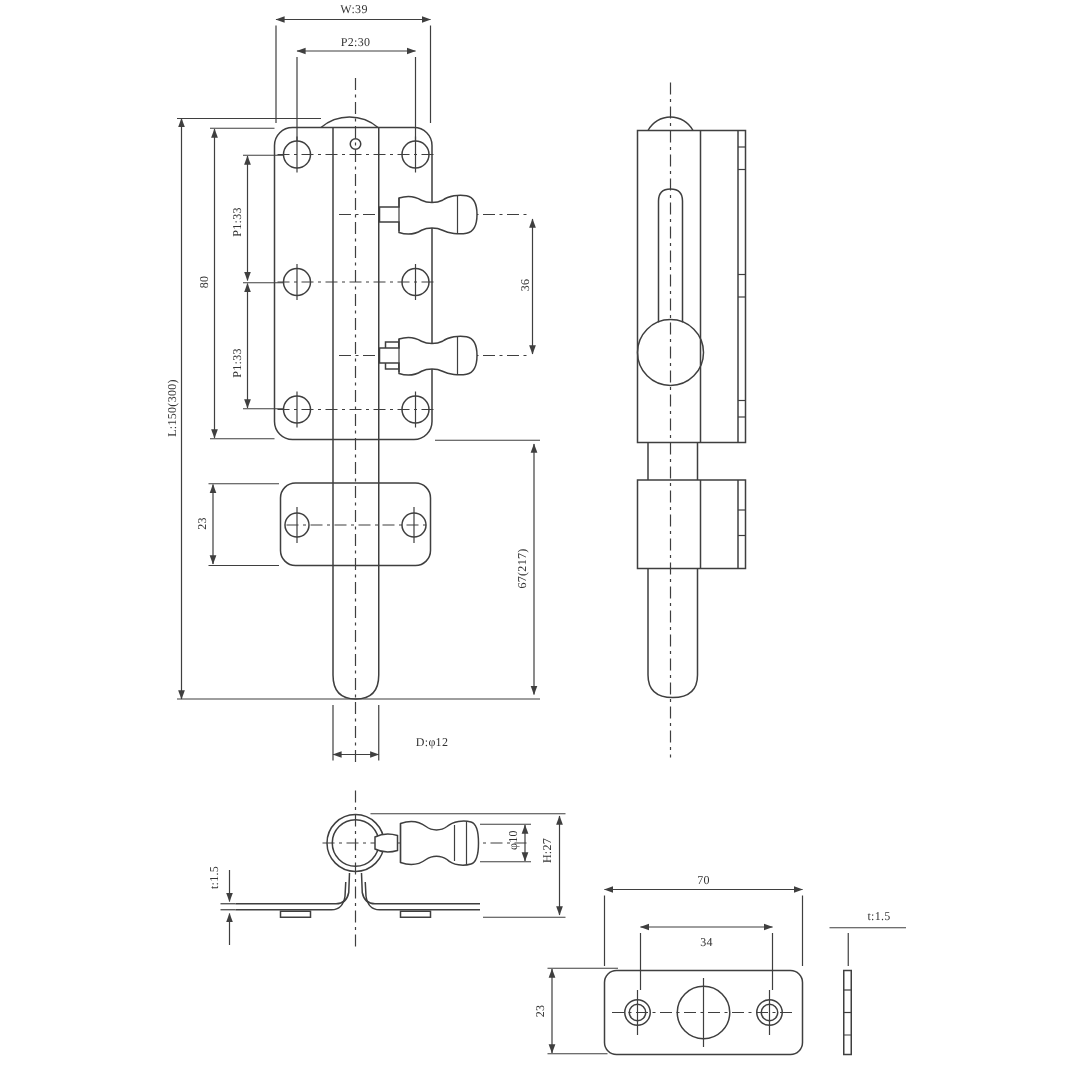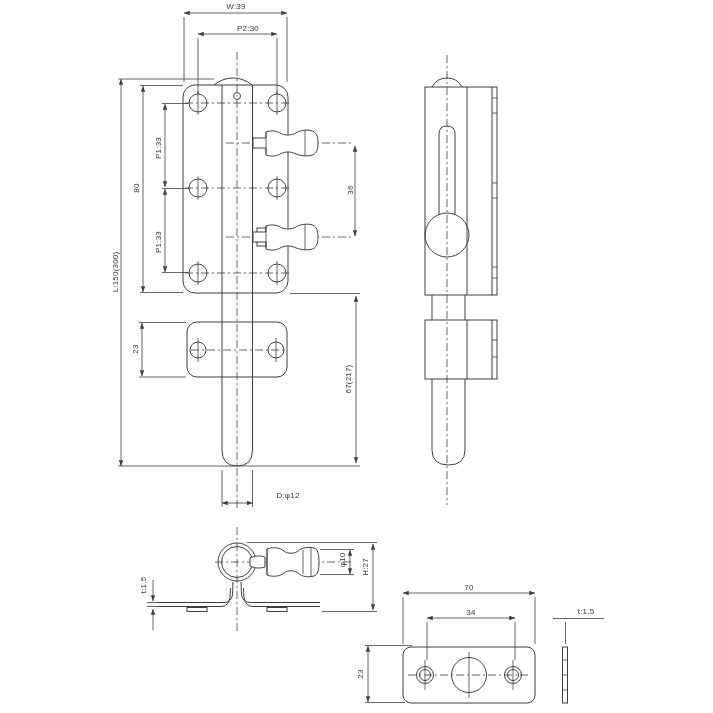--- a/index.html
+++ b/index.html
@@ -1,17 +1,17 @@
 <!DOCTYPE html>
 <html><head>
 <meta charset="utf-8">
 <style>
   html,body{margin:0;padding:0;background:#ffffff;}
   #canvas{position:relative;width:713px;height:713px;background:#ffffff;overflow:hidden;
-          font-family:Liberation Sans, sans-serif;}
+          font-family:Liberation Serif, serif;}
   svg{position:absolute;left:0;top:0;}
   .dim{position:absolute;font-size:8px;line-height:9px;color:#333;white-space:nowrap;
        transform:translate(-50%,-50%);letter-spacing:0.2px;}
   .rot{transform:translate(-50%,-50%) rotate(-90deg);}
 </style>
 </head>
 <body>
 
 <div id="canvas">
 
@@ -234,32 +234,32 @@
     <path d="M368,646 V702" marker-start="url(#ar)" marker-end="url(#ar)"></path>
     <path d="M365,645.5 H412"></path>
         <path d="M365,702.5 H405"></path>
 
     <path d="M565.5,644 V622"></path>
         <path d="M553,618.5 H604"></path>
   </g>
 </svg>
 
 <div class="dim" style="left:236px;top:6px;">W:39</div>
-<div class="dim" style="left:248px;top:28px;">P2:30</div>
+<div class="dim" style="left:237px;top:28px;">P2:30</div>
 <div class="dim rot" style="left:115px;top:272px;">L:150(300)</div>
 <div class="dim rot" style="left:136px;top:188px;">80</div>
 <div class="dim rot" style="left:158px;top:148px;">P1:33</div>
 <div class="dim rot" style="left:158px;top:242px;">P1:33</div>
 <div class="dim rot" style="left:350px;top:190px;">36</div>
 <div class="dim rot" style="left:135px;top:349px;">23</div>
 <div class="dim rot" style="left:348px;top:379px;">67(217)</div>
 <div class="dim" style="left:288px;top:495px;">D:φ12</div>
 
 <div class="dim rot" style="left:143px;top:585px;">t:1.5</div>
 <div class="dim rot" style="left:342px;top:560px;">φ10</div>
 <div class="dim rot" style="left:365px;top:567px;">H:27</div>
 
 <div class="dim" style="left:469px;top:587px;">70</div>
-<div class="dim" style="left:471px;top:612px;">34</div>
+<div class="dim" style="left:471px;top:628px;">34</div>
 <div class="dim rot" style="left:360px;top:674px;">23</div>
 <div class="dim" style="left:586px;top:611px;">t:1.5</div>
 
 </div>
 
 </body></html>

